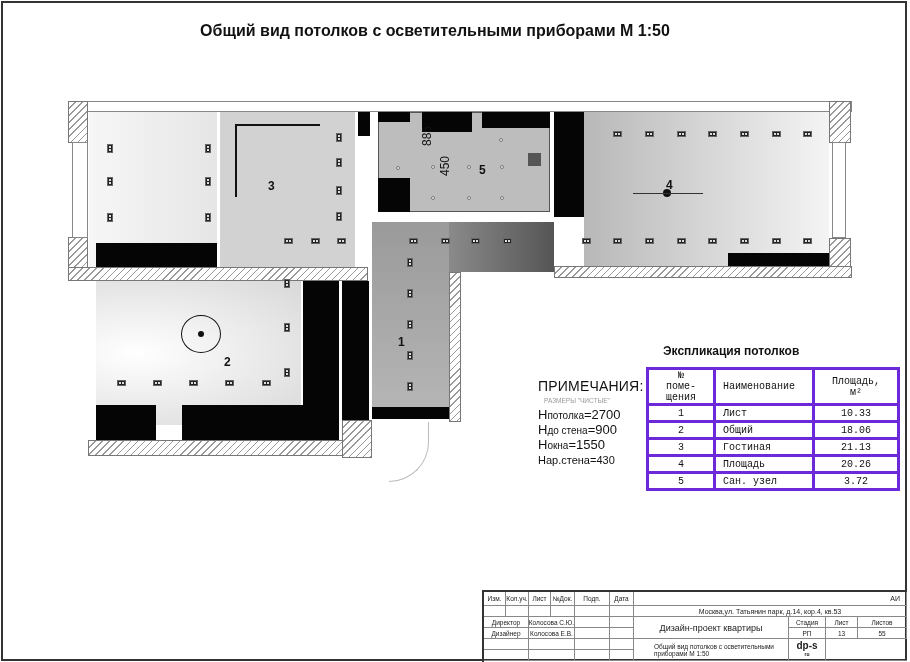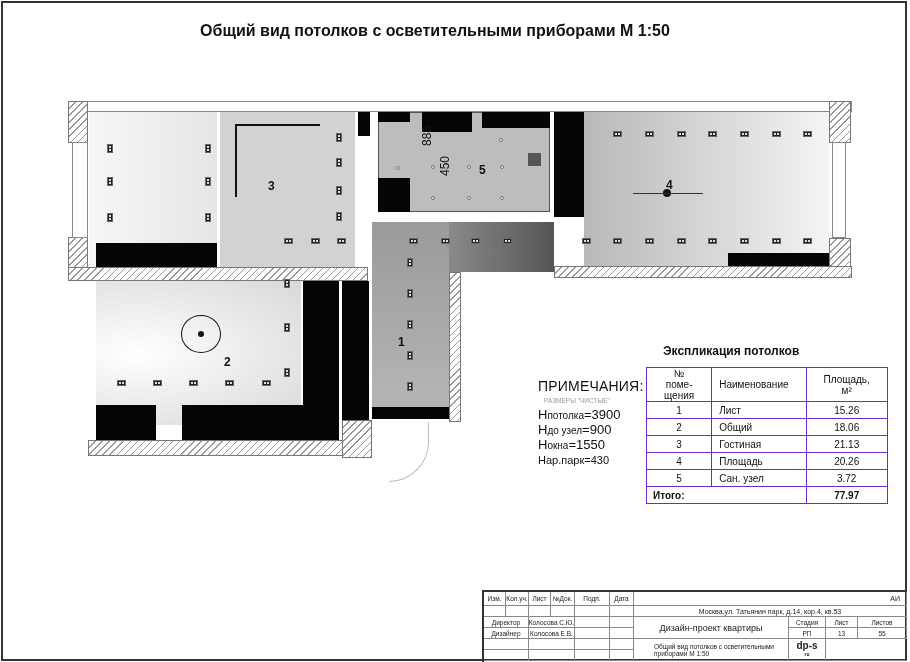--- a/index.html
+++ b/index.html
@@ -28,21 +28,21 @@
   .notes { position: absolute; left: 538px; top: 378px; width: 110px; }
   .notes .head { font-size: 14px; letter-spacing: 0.2px; }
   .notes .sub { font-size: 6.5px; color: #999; margin: 3px 0 4px 6px; }
   .notes .line { font-size: 13px; line-height: 14px; }
   .notes .line small { font-size: 10px; }
   .notes .line.last { font-size: 11px; }
 
   
   .expl-title { position: absolute; left: 663px; top: 344px; font-weight: bold; font-size: 12px; }
   table.expl { position: absolute; left: 646px; top: 367px; width: 222px; border-collapse: collapse; font-size: 10px; }
-  table.expl td, table.expl th { border: 1px solid #6d28d9; font-weight: normal; height: 17px; padding: 0 17px; }
+  table.expl td, table.expl th { border: 3px solid #6d28d9; font-weight: normal; height: 17px; padding: 0 17px; font-family: Liberation Mono, monospace; }
   table.expl th { height: 30px; line-height: 11px; }
   table.expl .c1 { width: 36px; text-align: center; }
   table.expl .c2 { width: 100px; text-align: left; padding-left: 7px; }
   table.expl .c3 { width: 86px; text-align: center; }
   table.expl th.c2 { text-align: center; }
   table.expl tr.total td { font-weight: bold; }
   table.expl tr.total td.c1 { text-align: left; padding-left: 6px; }
 
   
   .stamp { position: absolute; left: 482px; top: 590px; width: 425px; height: 85px; border-top: 2px solid #333; border-left: 2px solid #333; font-size: 6.5px; color: #222; }
@@ -175,62 +175,58 @@
   <div class="room-num" style="left:479px;top:163px;">5</div>
   <div class="room-num" style="left:666px;top:178px;">4</div>
 
   <div class="dim" style="left:420px;top:127px;transform:rotate(-90deg);transform-origin:left top;top:146px;">885</div>
   <div class="dim" style="left:438px;top:176px;transform:rotate(-90deg);transform-origin:left top;">450</div>
 </div>
 
 <div class="notes">
   <div class="head">ПРИМЕЧАНИЯ:</div>
   <div class="sub">РАЗМЕРЫ "ЧИСТЫЕ"</div>
-  <div class="line"><span>H</span><small>потолка</small><span>=3900</span></div>
-  <div class="line"><span>H</span><small>до узел</small><span>=900</span></div>
+  <div class="line"><span>H</span><small>потолка</small><span>=2700</span></div>
+  <div class="line"><span>H</span><small>до стена</small><span>=900</span></div>
   <div class="line"><span>H</span><small>окна</small><span>=1550</span></div>
-  <div class="line last"><span>Нар.парк</span><span>=430</span></div>
+  <div class="line last"><span>Нар.стена</span><span>=430</span></div>
 </div>
 
 <div class="expl-title">Экспликация потолков</div>
 <table class="expl">
   <tbody>
       <tr>
     <th class="c1">№ поме-щения</th>
     <th class="c2">Наименование</th>
     <th class="c3">Площадь, м²</th>
   </tr>
   <tr>
     <td class="c1">1</td>
     <td class="c2">Лист</td>
-    <td class="c3">15.26</td>
+    <td class="c3">10.33</td>
   </tr>
   <tr>
     <td class="c1">2</td>
     <td class="c2">Общий</td>
     <td class="c3">18.06</td>
   </tr>
   <tr>
     <td class="c1">3</td>
     <td class="c2">Гостиная</td>
     <td class="c3">21.13</td>
   </tr>
   <tr>
     <td class="c1">4</td>
     <td class="c2">Площадь</td>
     <td class="c3">20.26</td>
   </tr>
   <tr>
     <td class="c1">5</td>
     <td class="c2">Сан. узел</td>
     <td class="c3">3.72</td>
-  </tr>
-  <tr class="total">
-    <td class="c1" colspan="2">Итого:</td>
-    <td class="c3">77.97</td>
   </tr>
 </tbody>
   </table>
 
 <div class="stamp">
 
   <div class="cell" style="left:0;top:0;width:22px;height:14px;">Изм.</div>
   <div class="cell" style="left:22px;top:0;width:23px;height:14px;">Кол.уч.</div>
   <div class="cell" style="left:45px;top:0;width:22px;height:14px;">Лист</div>
   <div class="cell" style="left:67px;top:0;width:24px;height:14px;">№Док.</div>

